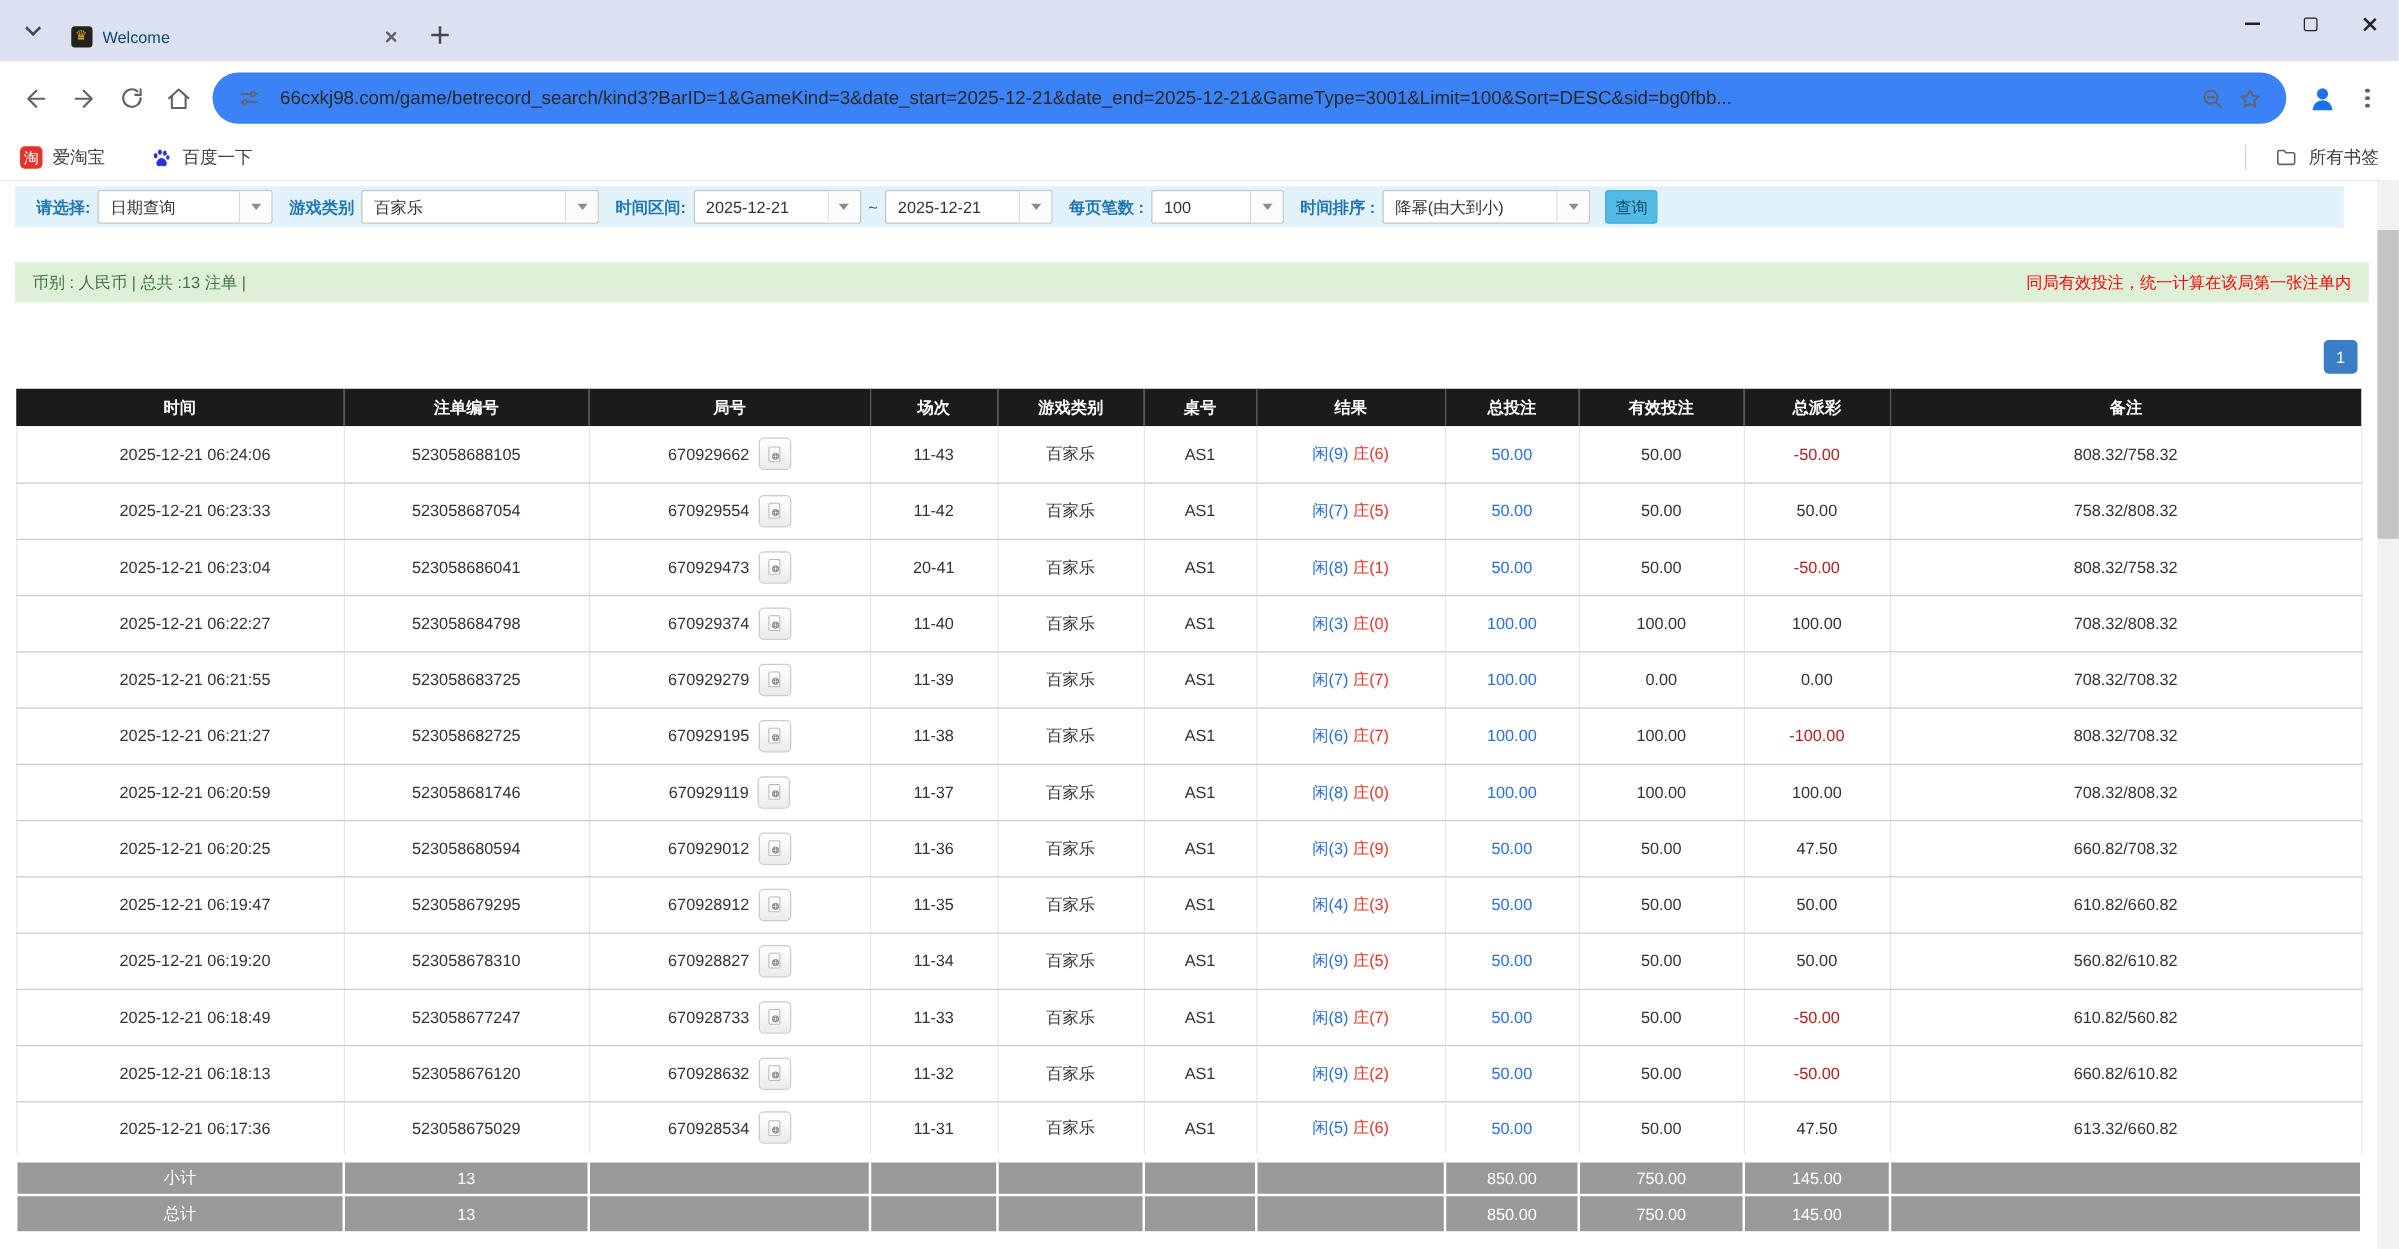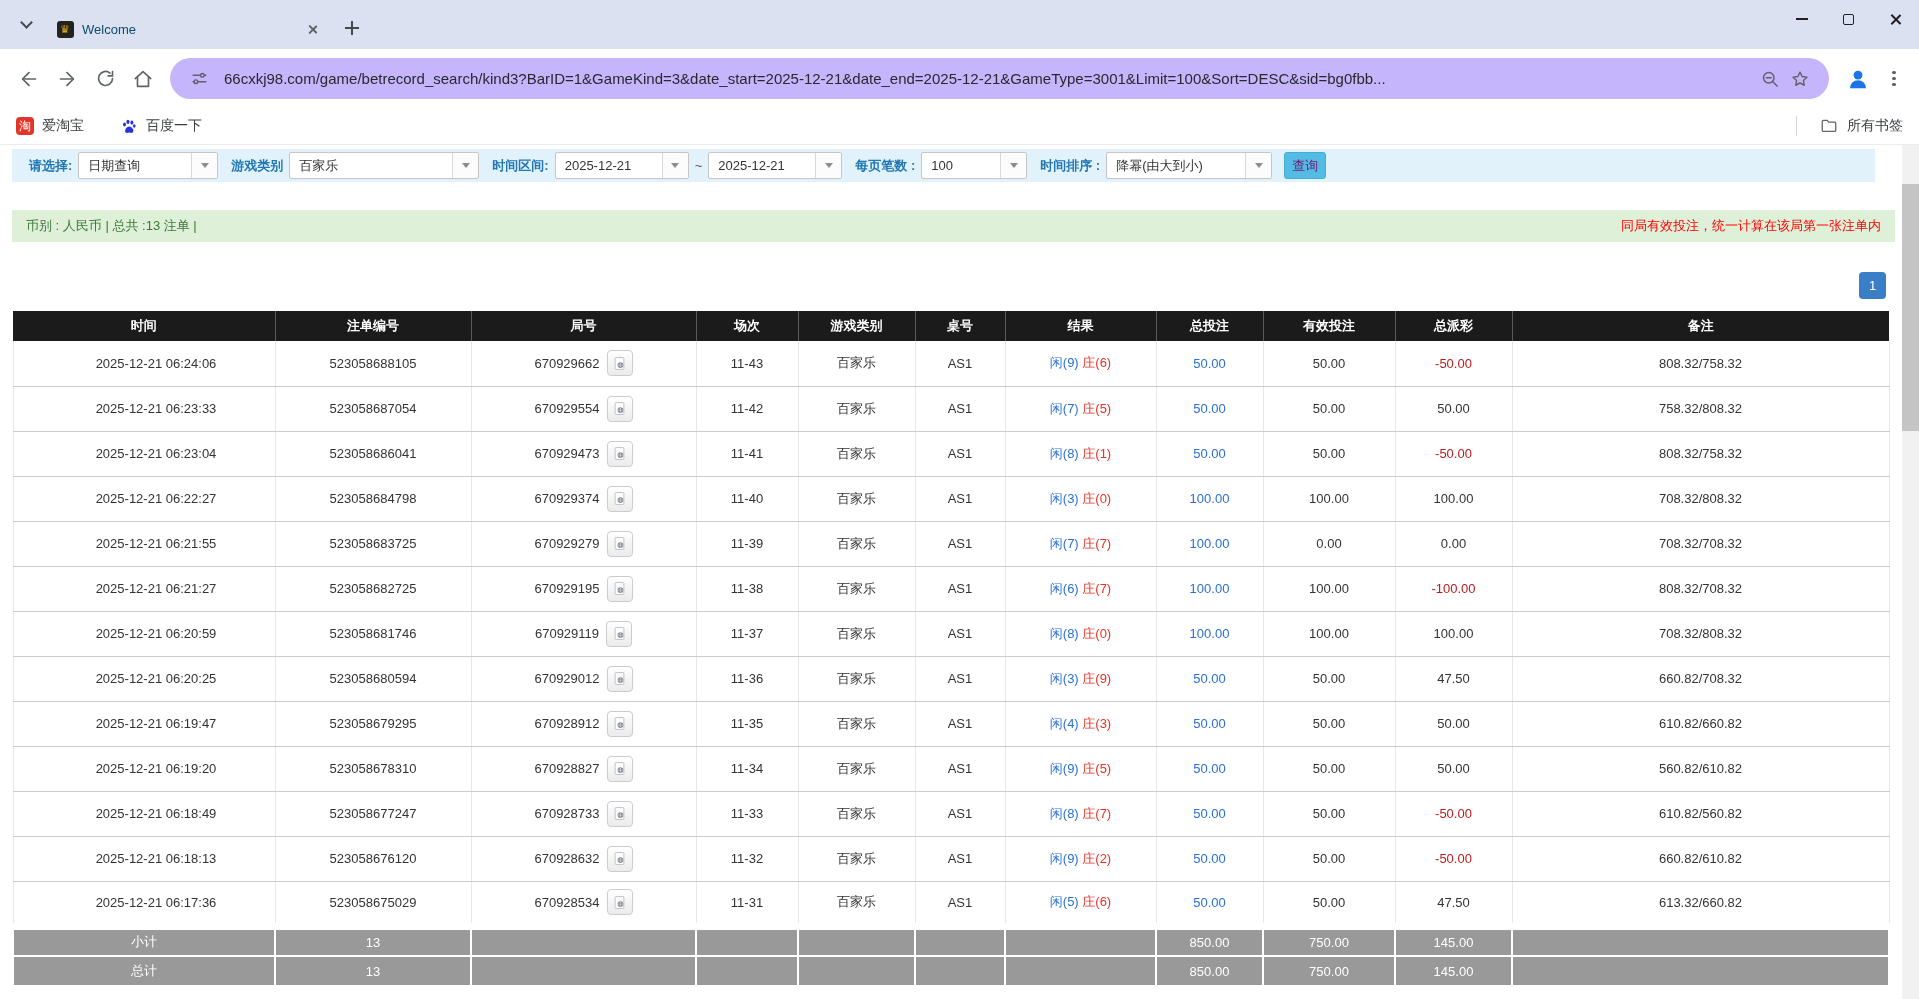--- a/index.html
+++ b/index.html
@@ -32,21 +32,21 @@
   .win-btn { width:47px; height:38px; display:flex; align-items:center; justify-content:center; }
   .min-bar { width:12px; height:1.6px; background:#202124; }
   .max-box { width:11px; height:11px; border:1.6px solid #202124; border-radius:2px; }
   .close-x { position:relative; width:13px; height:13px; }
   .close-x::before,.close-x::after { content:""; position:absolute; left:6px; top:0; width:1.6px; height:13px; background:#202124; }
   .close-x::before { transform:rotate(45deg); } .close-x::after { transform:rotate(-45deg); }
 
   
   .toolbar { height:59px; background:#fff; display:flex; align-items:center; padding:0 10px; }
   .nav-btn { width:38px; height:38px; border-radius:50%; display:flex; align-items:center; justify-content:center; flex:0 0 auto; }
-  .omnibox { flex:1; height:41px; background:#c4b5fd; border-radius:21px; display:flex; align-items:center;
+  .omnibox { flex:1; height:41px; background:#3b82f6; border-radius:21px; display:flex; align-items:center;
     padding:12px 14px; margin:0 8px; min-width:0; }
   .omni-url { flex:1; font-size:15px; color:#27292d; white-space:nowrap; overflow:hidden; margin-left:10px; }
   .omni-icon { width:30px; height:30px; display:flex; align-items:center; justify-content:center; flex:0 0 auto; border-radius:50%; }
   .avatar-btn { width:34px; height:34px; border-radius:50%; display:flex; align-items:center; justify-content:center; flex:0 0 auto; margin:0 4px; }
   .menu-btn { width:30px; height:30px; display:flex; align-items:center; justify-content:center; flex:0 0 auto; }
   .dots-v { width:3.6px; height:3.6px; border-radius:50%; background:#5f6368; box-shadow:0 -6px 0 #5f6368, 0 6px 0 #5f6368; }
 
   
   .bookmarks { height:37px; background:#fff; display:flex; align-items:center; padding:0 16px; border-bottom:1px solid #ececec; }
   .bm-item { display:flex; align-items:center; gap:8px; margin-right:36px; }
@@ -62,21 +62,21 @@
   .filter-bar { margin:4px 44px 0 12px; height:33px; background:#e1f2fb; display:flex; align-items:center; padding:0 4px; }
   .f-label { font-size:13px; font-weight:bold; color:#2077b4; margin:0 6px 0 13px; white-space:nowrap; }
   .tilde { font-size:13px; color:#555; margin:0 6px; }
   .combo { height:27px; background:#fff; border:1px solid #c6c6c6; border-radius:2px; display:flex; align-items:stretch; }
   .combo-value { flex:1; display:flex; align-items:center; padding:0 9px; font-size:13px; color:#333; white-space:nowrap; overflow:hidden; }
   .combo-arrow { width:26px; border-left:1px solid #d8d8d8; display:flex; align-items:center; justify-content:center;
     background:#fcfcfc; border-radius:0 2px 2px 0; }
   .caret { width:0; height:0; border-left:4px solid transparent; border-right:4px solid transparent; border-top:5px solid #8d8d8d; }
   .w140{width:140px}.w190{width:190px}.w134{width:134px}.w106{width:106px}.w166{width:166px}
   .search-btn { width:42px; height:27px; margin-left:12px; background:#54bbe4; border:1px solid #43add8; border-radius:3px;
-    color:#701a75; font-size:13px; display:flex; align-items:center; justify-content:center; }
+    color:#0c4a6e; font-size:13px; display:flex; align-items:center; justify-content:center; }
 
   .summary-bar { margin:28px 24px 0 12px; height:32px; background:#dff0d8; display:flex; align-items:center;
     justify-content:space-between; padding:0 14px; }
   .summary-left { font-size:13px; color:#3c763d; }
   .summary-right { font-size:13px; color:#f00; }
 
   .page-box { position:absolute; top:123px; right:33px; width:27px; height:27px; background:#3a7ec6; border-radius:4px;
     color:#fff; font-size:13px; display:flex; align-items:center; justify-content:center; }
 
   table.bet { border-collapse:collapse; table-layout:fixed; width:1876px; margin:69px 0 0 12px;
@@ -366,21 +366,21 @@
                   <circle cx="13.5" cy="14.5" r="4.6" fill="#8d9196"></circle>
                   <circle cx="13.5" cy="14.5" r="1.1" fill="#fff"></circle>
                   <circle cx="13.5" cy="11.9" r="0.9" fill="#d9dbde"></circle>
                   <circle cx="13.5" cy="17.1" r="0.9" fill="#d9dbde"></circle>
                   <circle cx="10.9" cy="14.5" r="0.9" fill="#d9dbde"></circle>
                   <circle cx="16.1" cy="14.5" r="0.9" fill="#d9dbde"></circle>
                 </svg>
               </span>
             </div>
           </td>
-          <td>11-41</td>
+          <td>20-41</td>
           <td>百家乐</td>
           <td>AS1</td>
           <td><span class="res-p">闲(8)</span> <span class="res-b">庄(1)</span></td>
           <td class="amt-blue">50.00</td>
           <td>50.00</td>
           <td class="neg">-50.00</td>
           <td>808.32/758.32</td>
         </tr>
         <tr>
           <td>2025-12-21 06:22:27</td>

